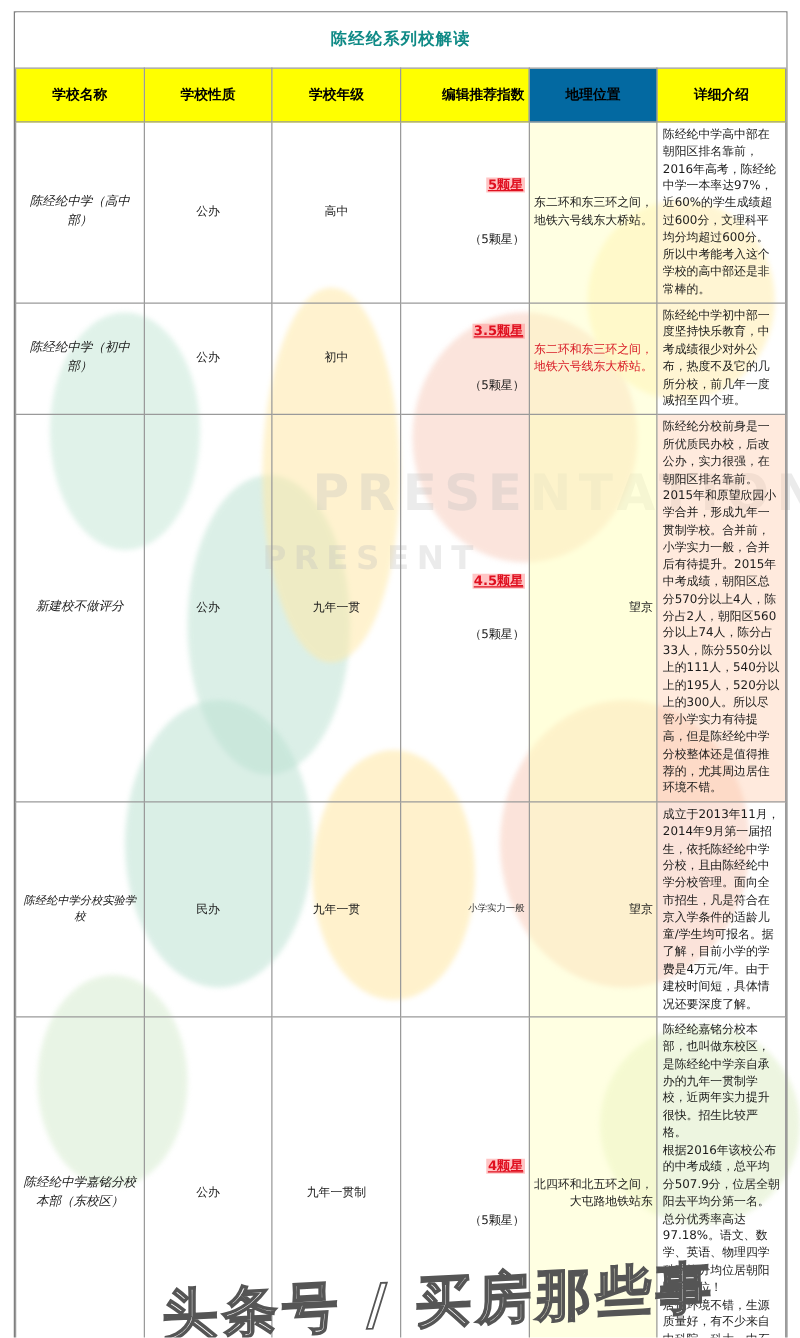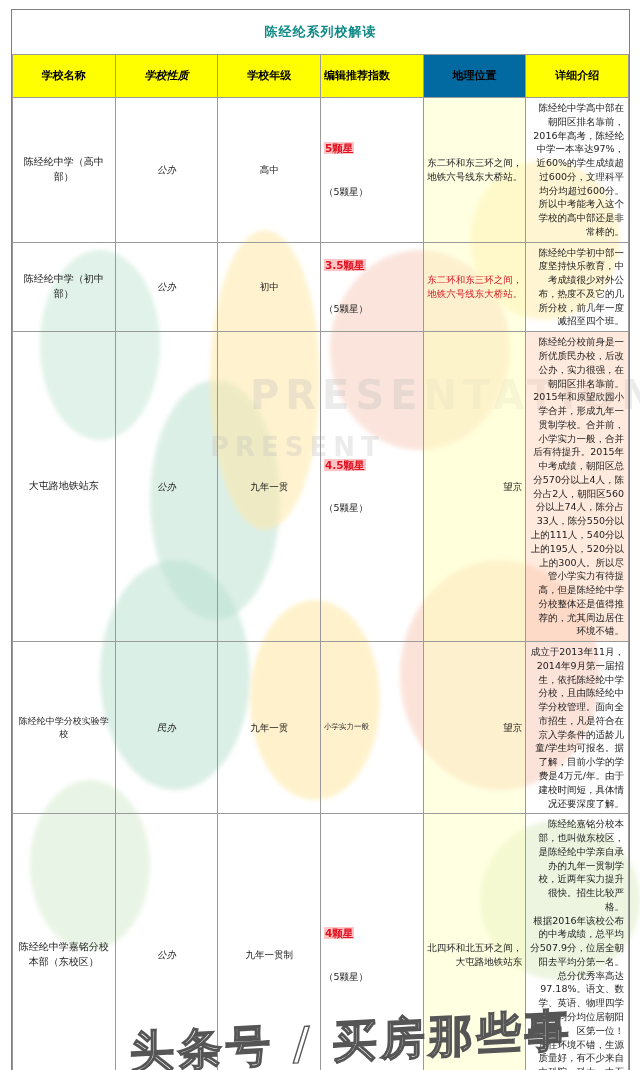--- a/index.html
+++ b/index.html
@@ -36,34 +36,34 @@
     text-align:center;height:40px;
     font-size:13px;font-weight:bold;color:#0f8a86;
     letter-spacing:1px;background:#ffffff;
   }
   thead td{
     background:#ffff00;
     text-align:center;font-weight:bold;font-size:11px;height:36px;
     color:#000;
   }
   .c-name   {width:115px;text-align:center;}
-  .c-type   {width:45px; text-align:center;font-style:italic;}
+  .c-type   {width:45px; text-align:center;}
   .c-grade  {width:52px; text-align:center;}
-  .c-rate   {width:61px; text-align:left;}
+  .c-rate   {width:61px; text-align:right;}
   .c-loc    {width:70px; text-align:right;vertical-align:middle;}
-  .c-desc   {width:272px;text-align:right;vertical-align:top;padding:3px 4px;}
+  .c-desc   {width:272px;text-align:left;vertical-align:top;padding:3px 4px;}
   td.c-loc  {background:rgba(255,255,190,.45);}
   .rate-main{color:#e01020;font-weight:bold;font-size:10.5px;display:block;}
-  .rate-main .hl{background:rgba(255,150,150,.55);padding:0 1px;}
+  .rate-main .hl{background:rgba(255,150,150,.55);padding:0 1px;text-decoration:underline;}
   .rate-sub {color:#1a1a1a;font-size:9.5px;display:block;margin-top:28px;}
   .rate-none{font-size:7.5px;color:#333;}
   .hl-row .c-desc{background:rgba(255,205,175,.42);}
   .hl-row .c-loc {background:rgba(255,255,190,.55);}
   tbody tr{}
-  .nm{font-size:10px;}
+  .nm{font-size:10px;font-style:italic;}
   .loc-red{color:#d81824;}
 </style>
 </head>
 <body>
 
 <div class="blobs">
   <div class="blob" style="left:40px;  top:250px; width:120px;height:190px;background:#c7e8d8;"></div>
   <div class="blob" style="left:150px; top:380px; width:130px;height:240px;background:#bfe3d4;"></div>
   <div class="blob" style="left:100px; top:560px; width:150px;height:230px;background:#bde2d3;"></div>
   <div class="blob" style="left:210px; top:230px; width:110px;height:300px;background:#ffe9a8;"></div>
@@ -112,21 +112,21 @@
         <td class="c-grade">初中</td>
         <td class="c-rate">
           <span class="rate-main"><span class="hl">3.5颗星</span></span>
           <span class="rate-sub">（5颗星）</span>
         </td>
         <td class="c-loc loc-red">东二环和东三环之间，地铁六号线东大桥站。</td>
         <td class="c-desc">陈经纶中学初中部一度坚持快乐教育，中考成绩很少对外公布，热度不及它的几所分校，前几年一度减招至四个班。</td>
       </tr>
 
       <tr class="hl-row" style="height:140px;">
-        <td class="c-name nm">大屯路地铁站东</td>
+        <td class="c-name nm">新建校不做评分</td>
         <td class="c-type">公办</td>
         <td class="c-grade">九年一贯</td>
         <td class="c-rate">
           <span class="rate-main"><span class="hl">4.5颗星</span></span>
           <span class="rate-sub">（5颗星）</span>
         </td>
         <td class="c-loc">望京</td>
         <td class="c-desc">陈经纶分校前身是一所优质民办校，后改公办，实力很强，在朝阳区排名靠前。2015年和原望欣园小学合并，形成九年一贯制学校。合并前，小学实力一般，合并后有待提升。2015年中考成绩，朝阳区总分570分以上4人，陈分占2人，朝阳区560分以上74人，陈分占33人，陈分550分以上的111人，540分以上的195人，520分以上的300人。所以尽管小学实力有待提高，但是陈经纶中学分校整体还是值得推荐的，尤其周边居住环境不错。</td>
       </tr>
 

